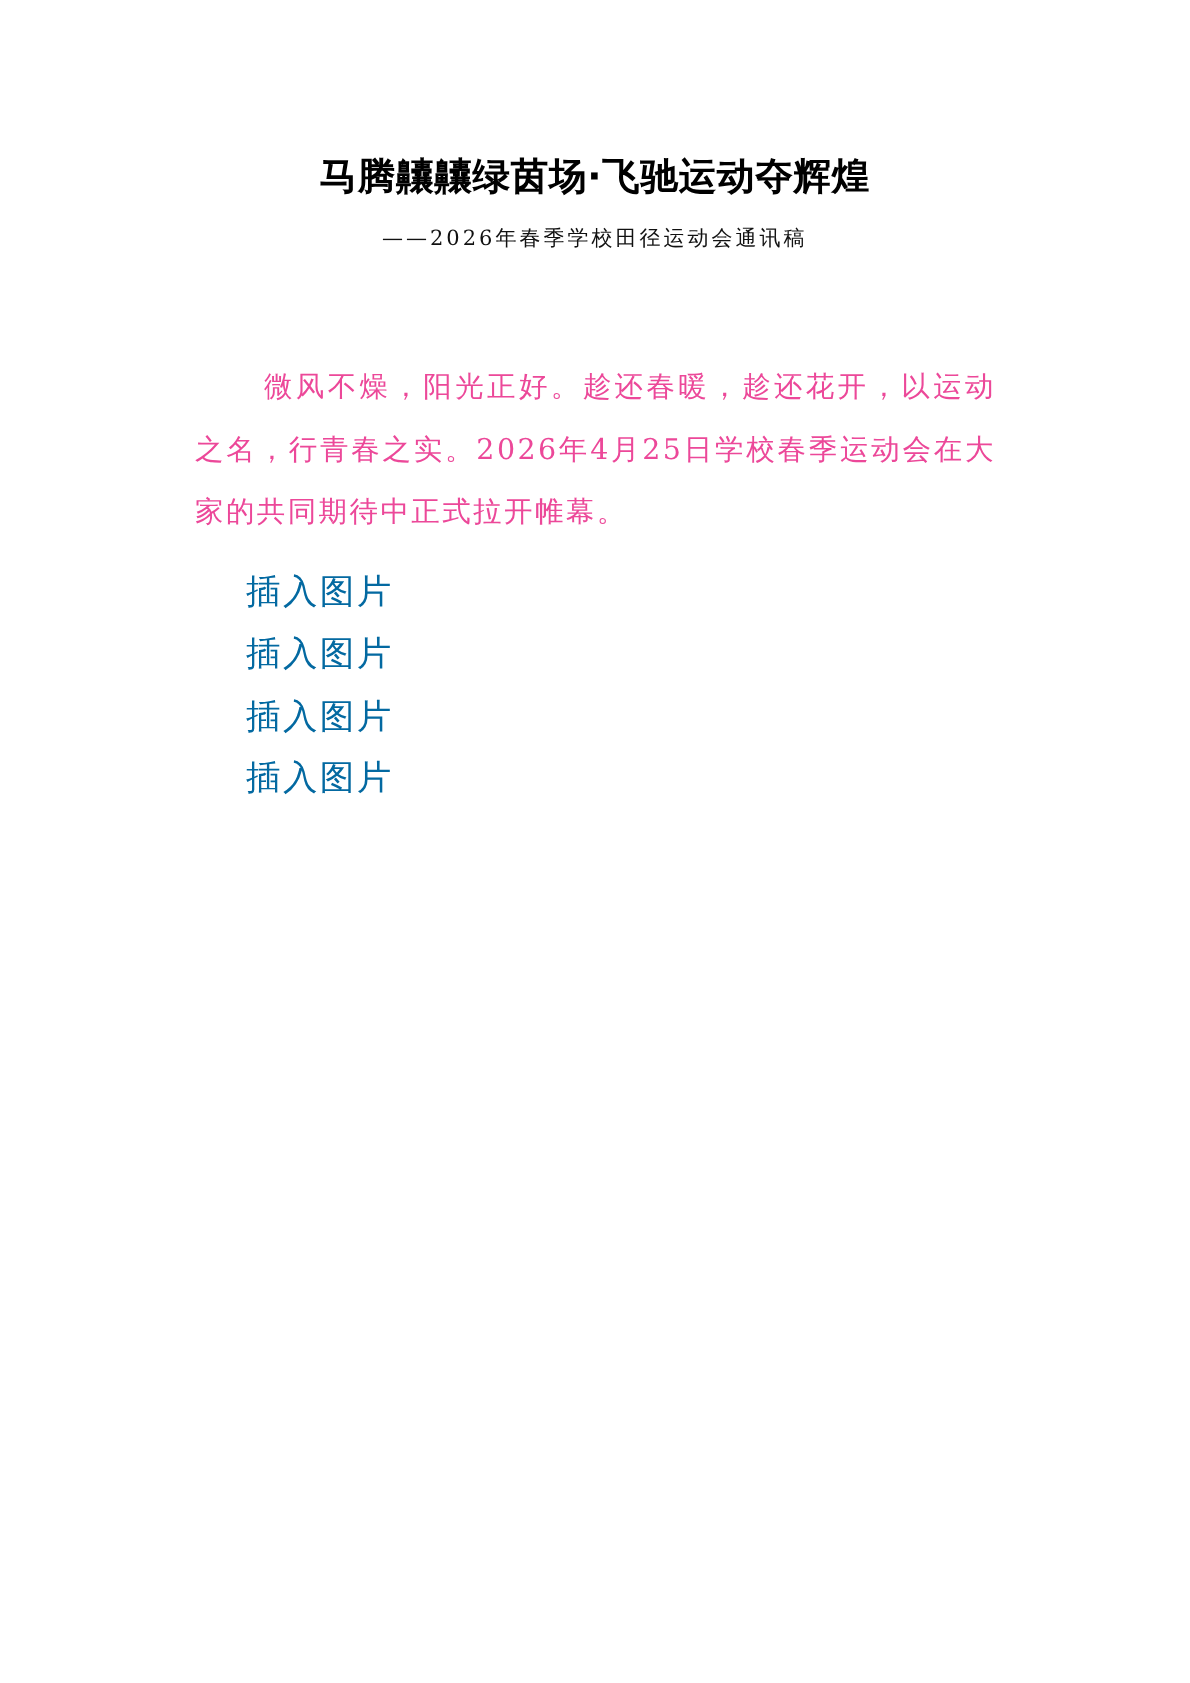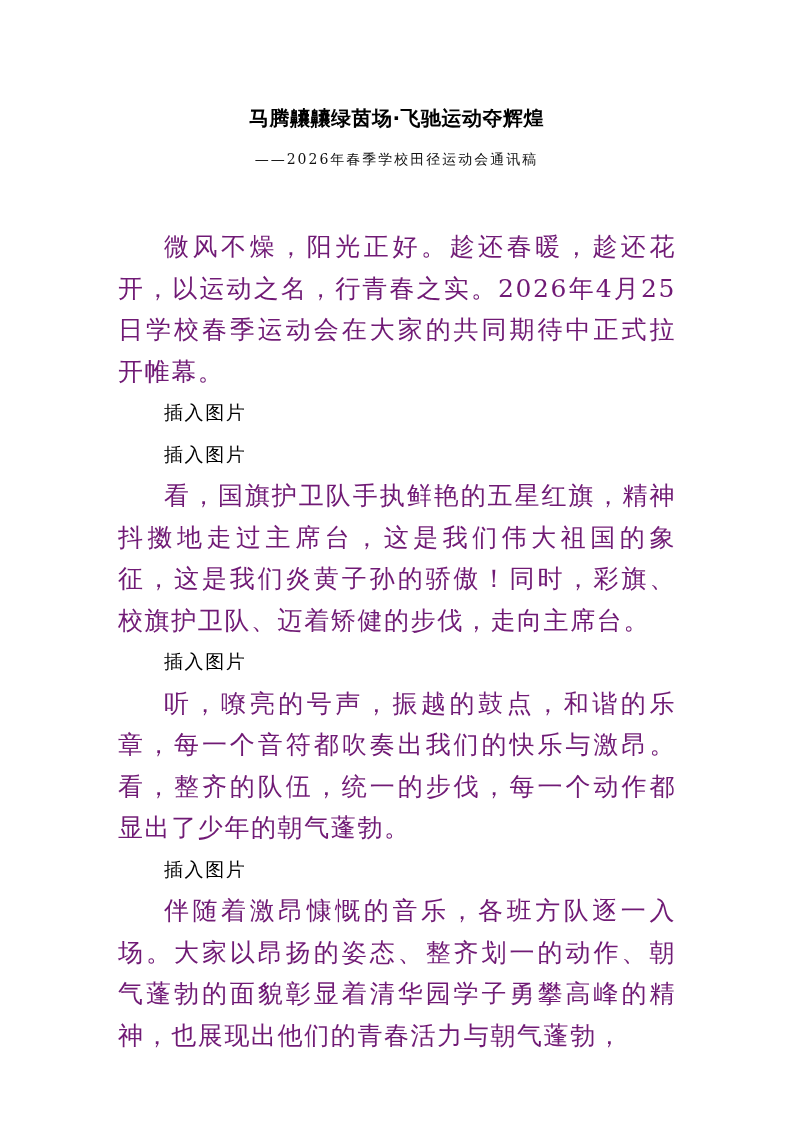--- a/index.html
+++ b/index.html
@@ -24,21 +24,21 @@
       background: #ffffff;
     }
     .title {
       position: absolute;
       left: 0;
       width: 793px;
       top: 100px;
       text-align: center;
       font-family: "DejaVu Sans", "Liberation Sans", sans-serif;
       font-weight: bold;
-      font-size: 20px;
+      font-size: 25px;
       line-height: 36px;
       letter-spacing: 0.5px;
       color: #000;
     }
     .subtitle {
       position: absolute;
       left: 0;
       width: 793px;
       top: 144px;
       text-align: center;
@@ -47,47 +47,44 @@
       letter-spacing: 2px;
       color: #111;
     }
     .body {
       position: absolute;
       left: 118px;
       top: 226px;
       width: 558px;
     }
     .para {
-      margin: 0;
-      font-size: 25px;
+      margin: 12px;
+      font-size: 19px;
       line-height: 41.5px;
       text-indent: 46px;
       text-align: justify;
       letter-spacing: 1.6px;
-      color: #701a75;
+      color: #ec4899;
     }
     .placeholder {
       margin: 0;
-      font-size: 19px;
+      font-size: 23px;
       line-height: 41.5px;
       text-indent: 46px;
       letter-spacing: 1.6px;
-      color: #000000;
+      color: #0369a1;
     }
   </style>
 </head>
 <body>
 
 <div class="page">
   <div class="title">马腾齉齉绿茵场·飞驰运动夺辉煌</div>
   <div class="subtitle">——2026年春季学校田径运动会通讯稿</div>
 
   <div class="body">
     <p class="para">微风不燥，阳光正好。趁还春暖，趁还花开，以运动之名，行青春之实。2026年4月25日学校春季运动会在大家的共同期待中正式拉开帷幕。</p>
     <p class="placeholder">插入图片</p>
     <p class="placeholder">插入图片</p>
-    <p class="para">看，国旗护卫队手执鲜艳的五星红旗，精神抖擞地走过主席台，这是我们伟大祖国的象征，这是我们炎黄子孙的骄傲！同时，彩旗、校旗护卫队、迈着矫健的步伐，走向主席台。</p>
     <p class="placeholder">插入图片</p>
-    <p class="para">听，嘹亮的号声，振越的鼓点，和谐的乐章，每一个音符都吹奏出我们的快乐与激昂。看，整齐的队伍，统一的步伐，每一个动作都显出了少年的朝气蓬勃。</p>
     <p class="placeholder">插入图片</p>
-    <p class="para">伴随着激昂慷慨的音乐，各班方队逐一入场。大家以昂扬的姿态、整齐划一的动作、朝气蓬勃的面貌彰显着清华园学子勇攀高峰的精神，也展现出他们的青春活力与朝气蓬勃，</p>
   </div>
 </div>
 
 </body></html>

